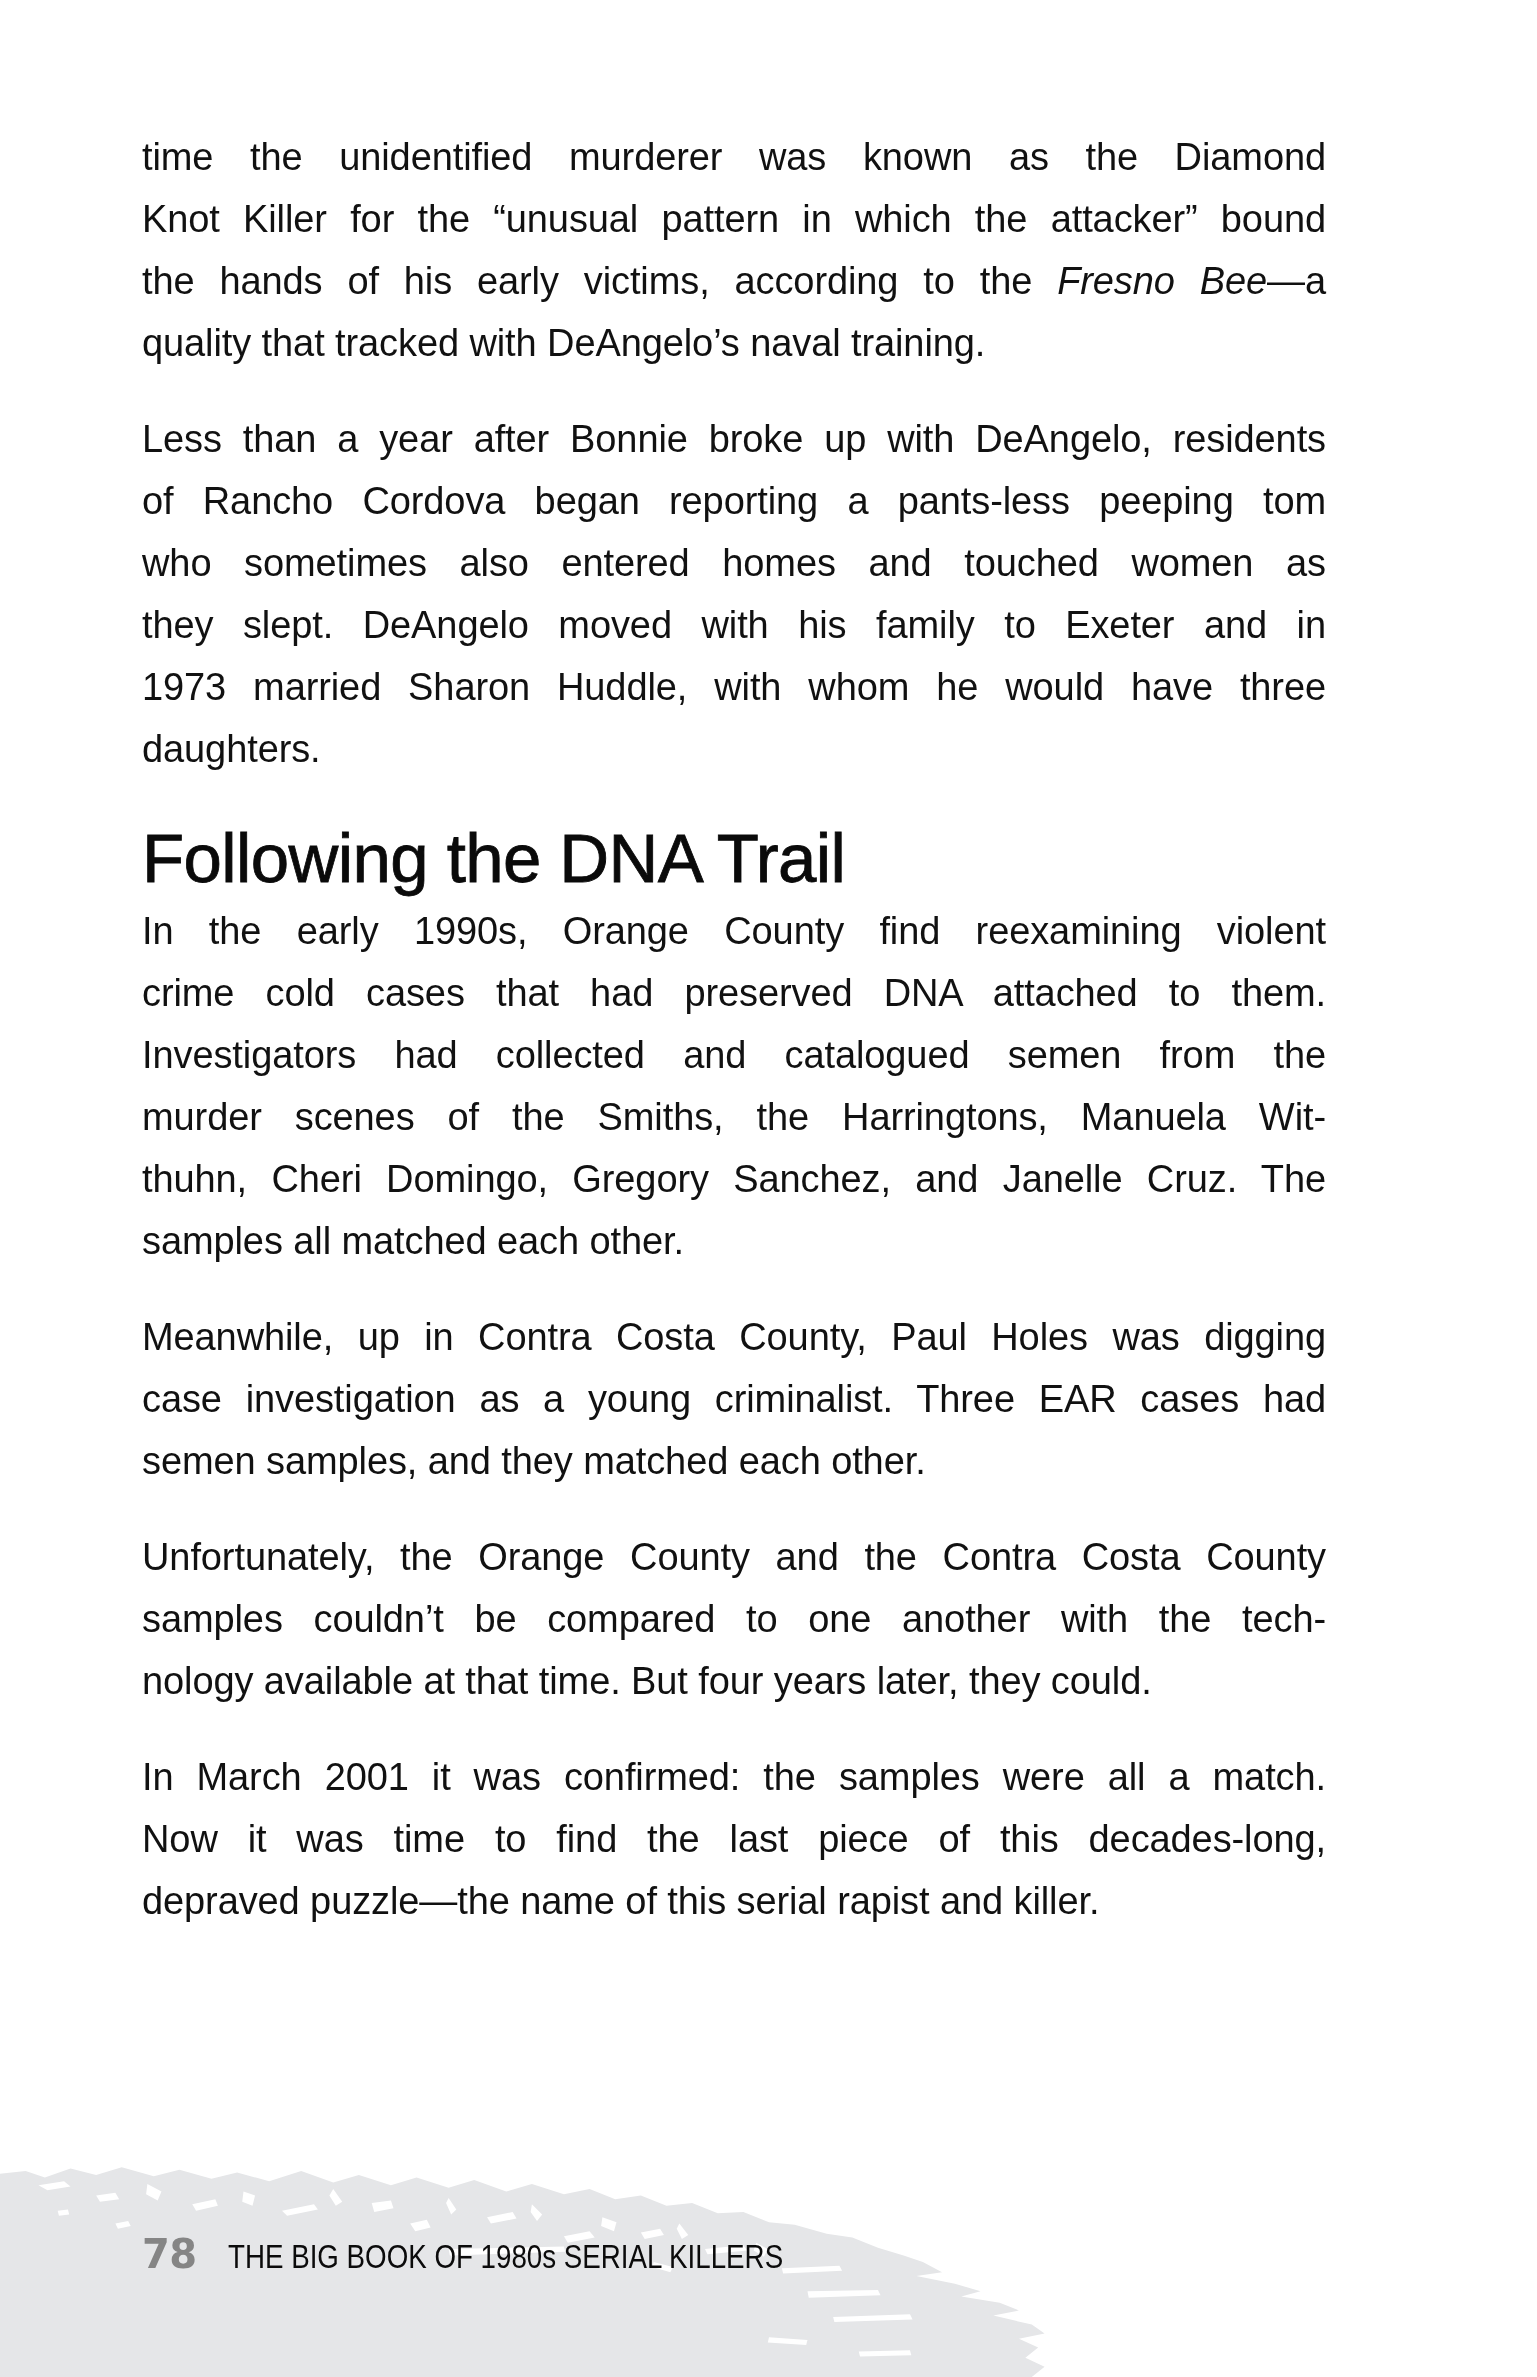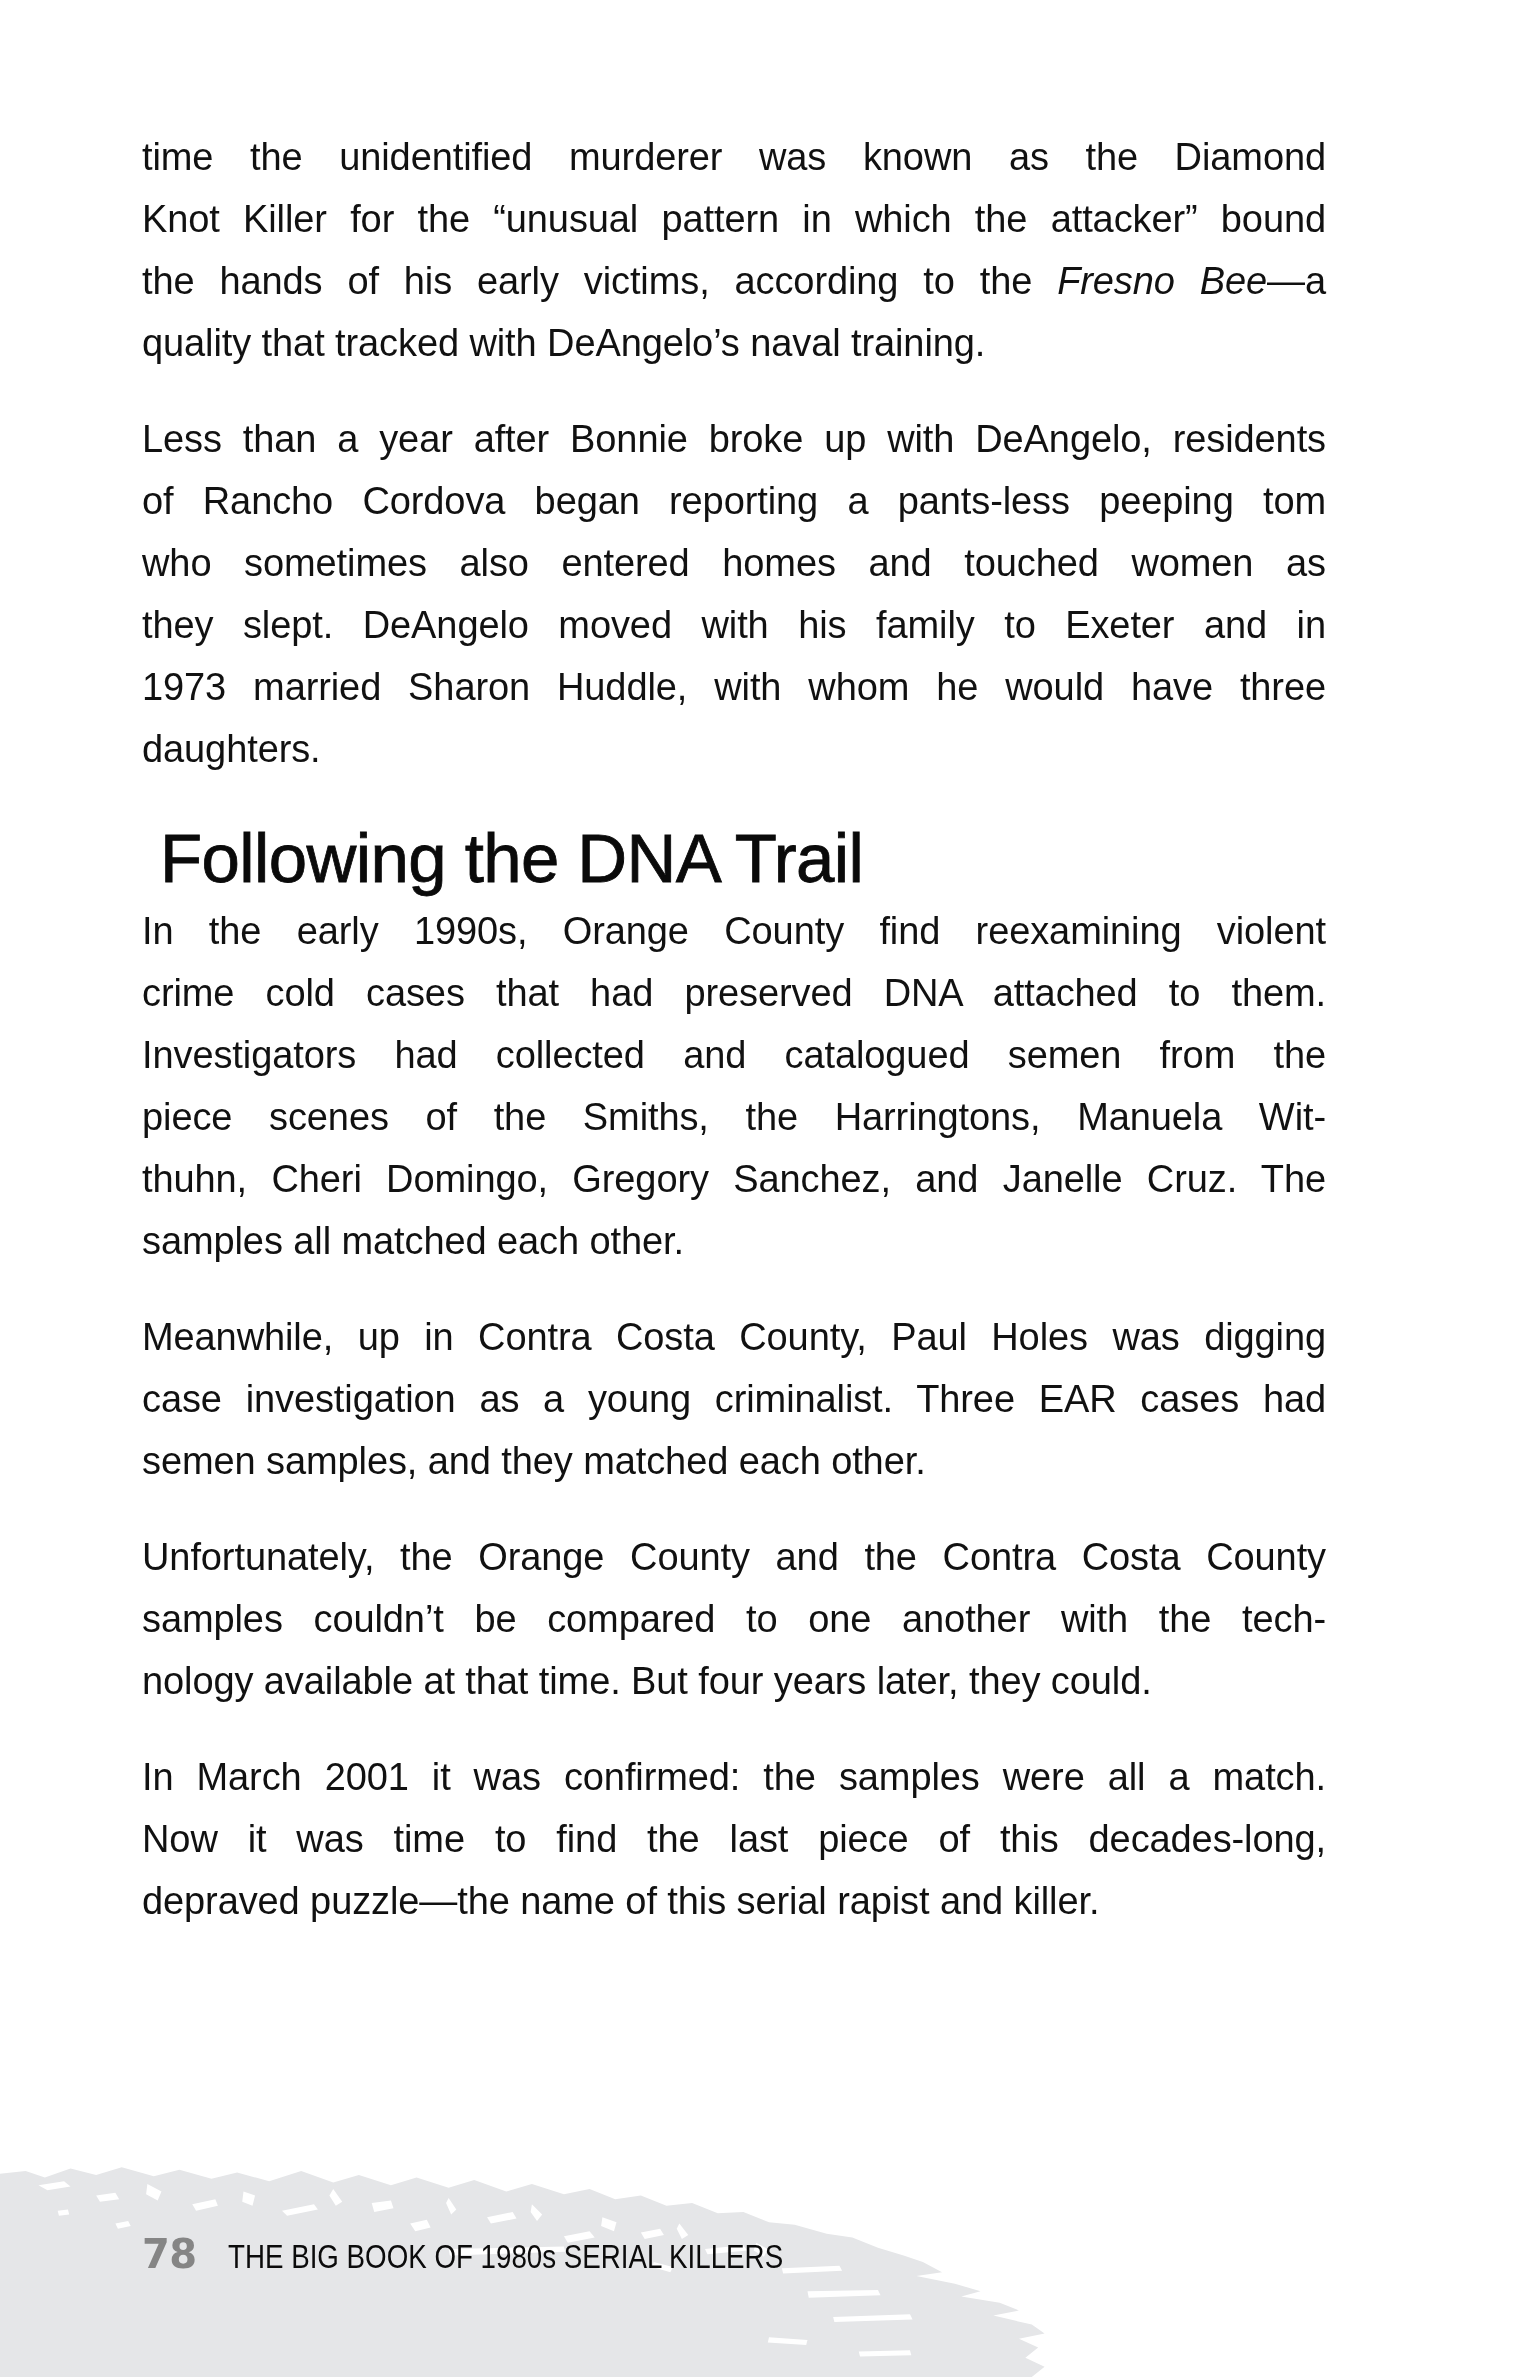--- a/index.html
+++ b/index.html
@@ -40,21 +40,21 @@
     height: 62px;
     white-space: nowrap;
     text-align: justify;
     text-align-last: justify;
   }
   .line.last {
     text-align-last: left;
   }
   .line i { font-style: italic; margin-top: 8px; }
   .heading {
-    margin: 37px 0 0 18px;
+    margin: 37px 0 0 0;
     font-size: 69px;
     line-height: 83px;
     height: 83px;
     font-weight: 400;
     letter-spacing: -0.6px;
     color: #0a0a0a;
     -webkit-text-stroke: 0.8px #0a0a0a;
   }
 
   
@@ -114,21 +114,21 @@
           <span class="line" style=""><span>1973 married Sharon Huddle, with whom he would have three</span></span>
           <span class="line last" style=""><span>daughters.</span></span>
         </p>
       </div>
     <h2 class="heading">Following the DNA Trail</h2>
     <div id="after-heading">
         <p class="para">
           <span class="line" style=""><span>In the early 1990s, Orange County find reexamining violent</span></span>
           <span class="line" style=""><span>crime cold cases that had preserved DNA attached to them.</span></span>
           <span class="line" style=""><span>Investigators had collected and catalogued semen from the</span></span>
-          <span class="line" style=""><span>piece scenes of the Smiths, the Harringtons, Manuela Wit-</span></span>
+          <span class="line" style=""><span>murder scenes of the Smiths, the Harringtons, Manuela Wit-</span></span>
           <span class="line" style=""><span>thuhn, Cheri Domingo, Gregory Sanchez, and Janelle Cruz. The</span></span>
           <span class="line last" style=""><span>samples all matched each other.</span></span>
         </p>
         <p class="para">
           <span class="line" style=""><span>Meanwhile, up in Contra Costa County, Paul Holes was digging</span></span>
           <span class="line" style=""><span>case investigation as a young criminalist. Three EAR cases had</span></span>
           <span class="line last" style=""><span>semen samples, and they matched each other.</span></span>
         </p>
         <p class="para">
           <span class="line" style=""><span>Unfortunately, the Orange County and the Contra Costa County</span></span>

